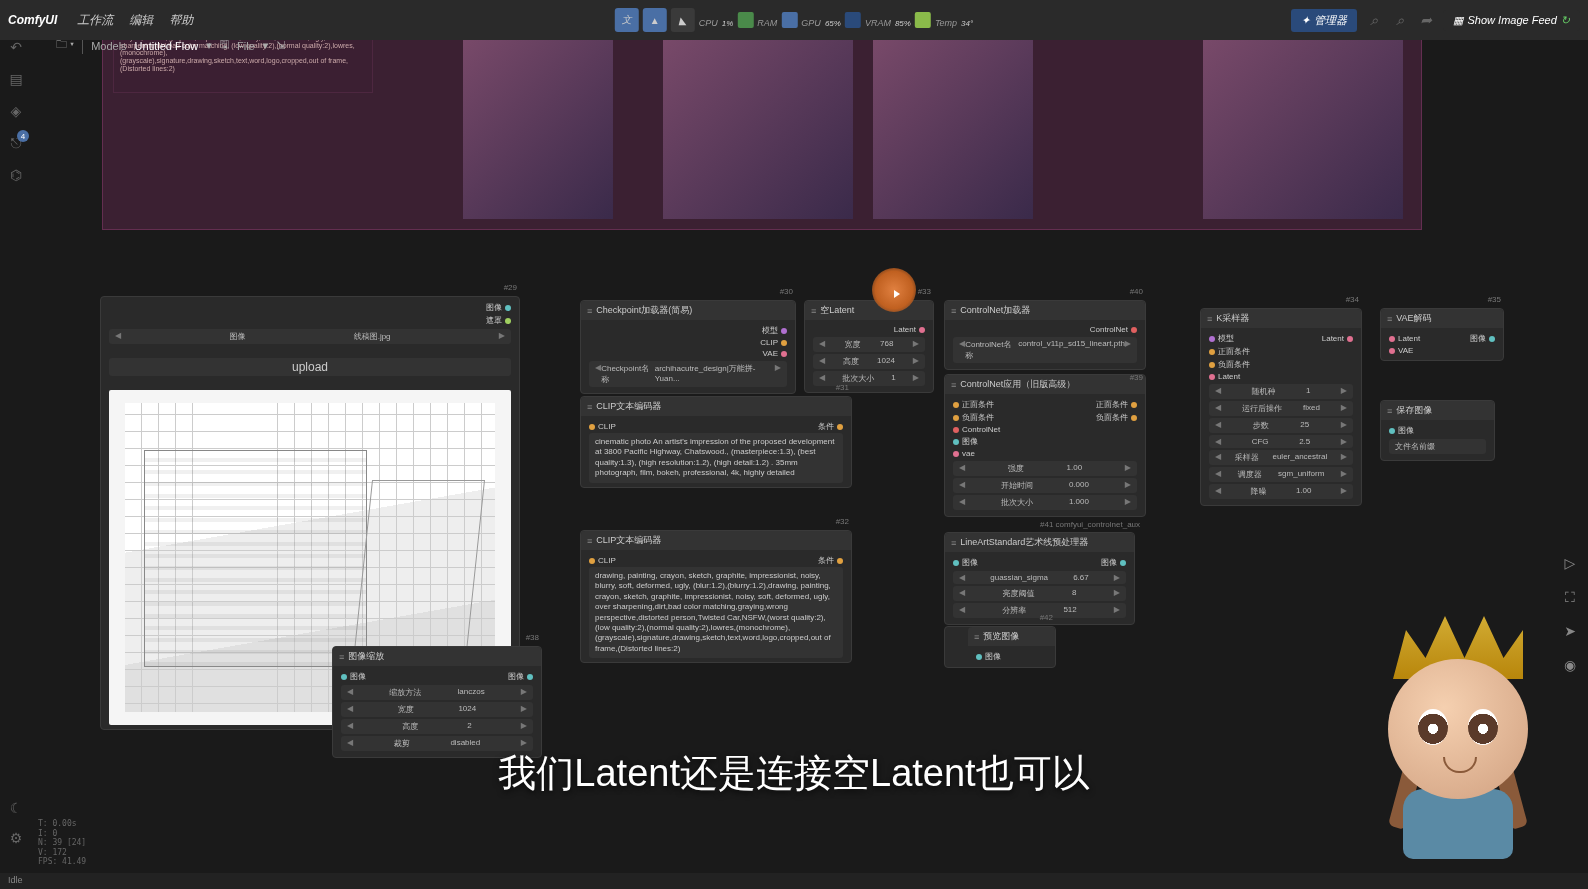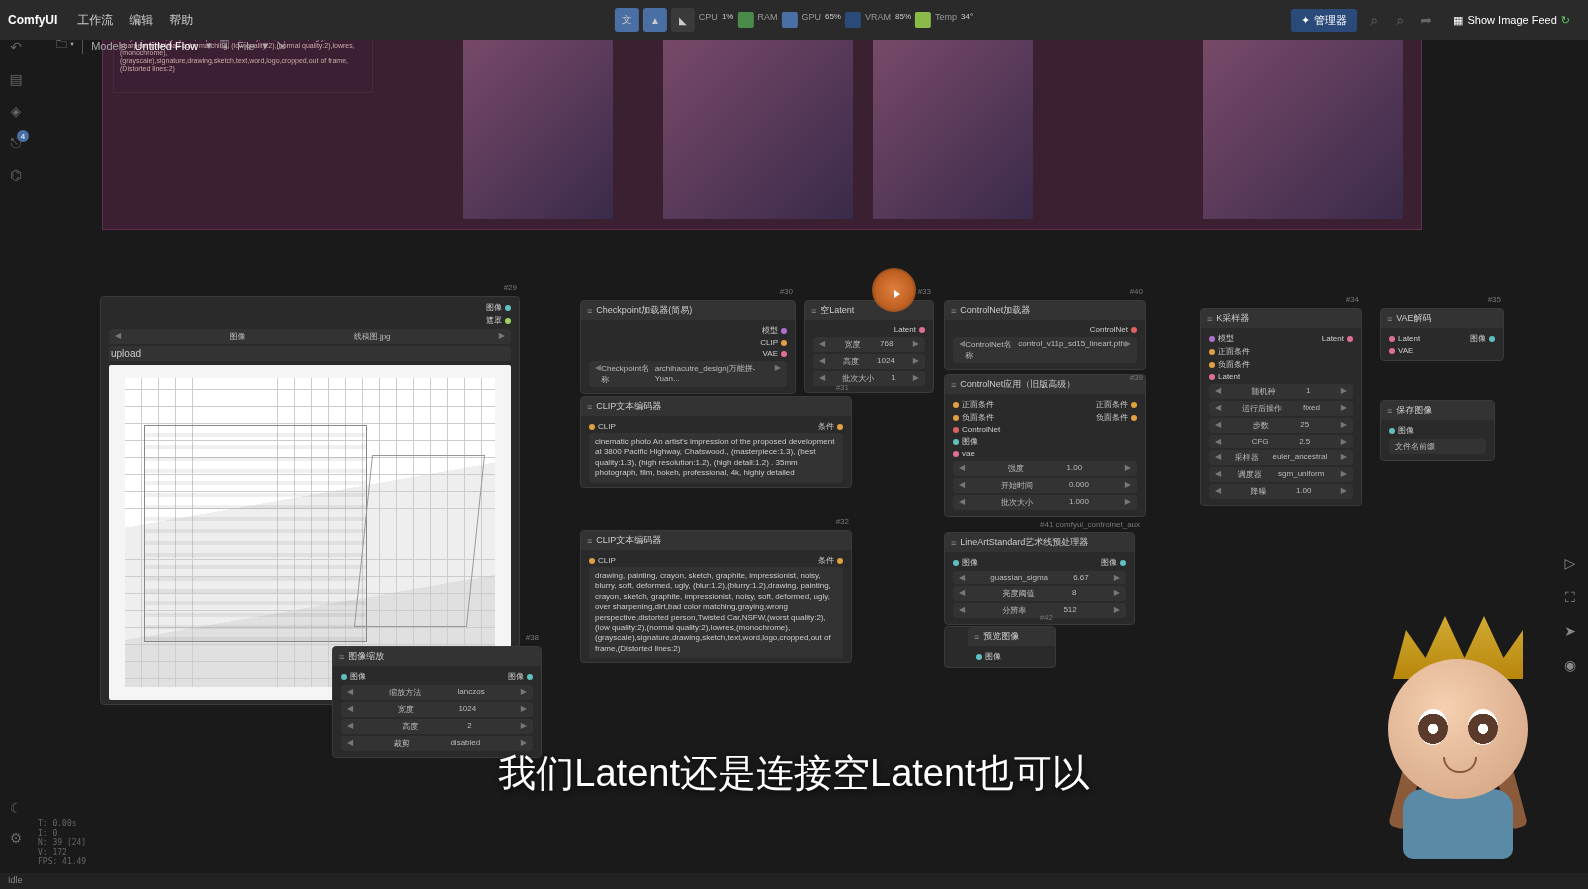--- a/index.html
+++ b/index.html
@@ -16,28 +16,29 @@
 
 .topbar {
   position: absolute;
   top: 0; left: 0; right: 0;
   height: 40px;
   background: #2a2a2a;
   display: flex;
   align-items: center;
   padding: 16px 8px;
   z-index: 100;
+  font-style: italic;
 }
 .topbar .brand { font-weight: bold; color: #fff; font-size: 12px; margin-right: 20px; }
 .topbar .menu-item { color: #ccc; font-size: 12px; margin-right: 16px; cursor: pointer; }
 .topbar-center { position: absolute; left: 50%; transform: translateX(-50%); display: flex; align-items: center; gap: 4px; }
 .topbar-right { margin-left: auto; display: flex; align-items: center; gap: 8px; }
 .icon-btn { width: 24px; height: 24px; display: inline-flex; align-items: center; justify-content: center; background: #3a3a3a; border-radius: 3px; cursor: pointer; color: #ccc; }
 .icon-btn.blue { background: #4a6fa5; }
-.stat-block { display: inline-flex; align-items: flex-start; gap: 4px; font-size: 9px; }
+.stat-block { display: inline-flex; align-items: flex-end; gap: 4px; font-size: 9px; }
 .stat-label { color: #999; }
 .stat-val { font-size: 8px; }
 .stat-sq { width: 16px; height: 16px; border-radius: 2px; display: inline-block; }
 .sq-green { background: #4a8a4a; }
 .sq-blue { background: #4a6fa5; }
 .sq-darkblue { background: #2a4a7a; }
 .sq-lime { background: #8aba4a; }
 .manager-btn { background: #2a4a7a; color: #fff; padding: 4px 10px; border-radius: 3px; cursor: pointer; font-size: 11px; display: inline-flex; align-items: center; gap: 4px; }
 .feed-btn { background: #2a2a2a; color: #fff; padding: 4px 10px; border-radius: 3px; cursor: pointer; font-size: 11px; display: inline-flex; align-items: center; gap: 4px; }
 
@@ -103,21 +104,21 @@
 .dot.purple { background: #b070d0; }
 .dot.orange { background: #e0a040; }
 .dot.pink { background: #e07090; }
 .dot.cyan { background: #60c0c0; }
 .dot.lime { background: #a0d060; }
 .dot.red { background: #e06060; }
 .node-num { position: absolute; top: -14px; right: 2px; font-size: 8px; color: #777; }
 .widget-row { background: #333; border-radius: 3px; margin: 2px 0; padding: 2px 6px; display: flex; justify-content: space-between; font-size: 8px; color: #bbb; }
 .widget-row .arrow { color: #777; }
 .textarea-box { background: #333; border-radius: 3px; padding: 4px 6px; font-size: 8px; color: #ccc; line-height: 1.3; }
-.upload-btn { background: #333; border-radius: 3px; padding: 2px; font-size: 10px; margin: 2px 0; cursor: pointer; }
+.upload-btn { background: #333; border-radius: 3px; text-align: center; padding: 2px; font-size: 12px; margin: 14px 0; cursor: pointer; }
 .img-preview {
   width: 100%; aspect-ratio: 1.2/1;
   background: #f5f5f5;
   display: flex; align-items: center; justify-content: center;
   border-radius: 2px; margin-top: 4px;
   position: relative;
   overflow: hidden;
 }
 .sketch {
   width: 92%; height: 92%;

